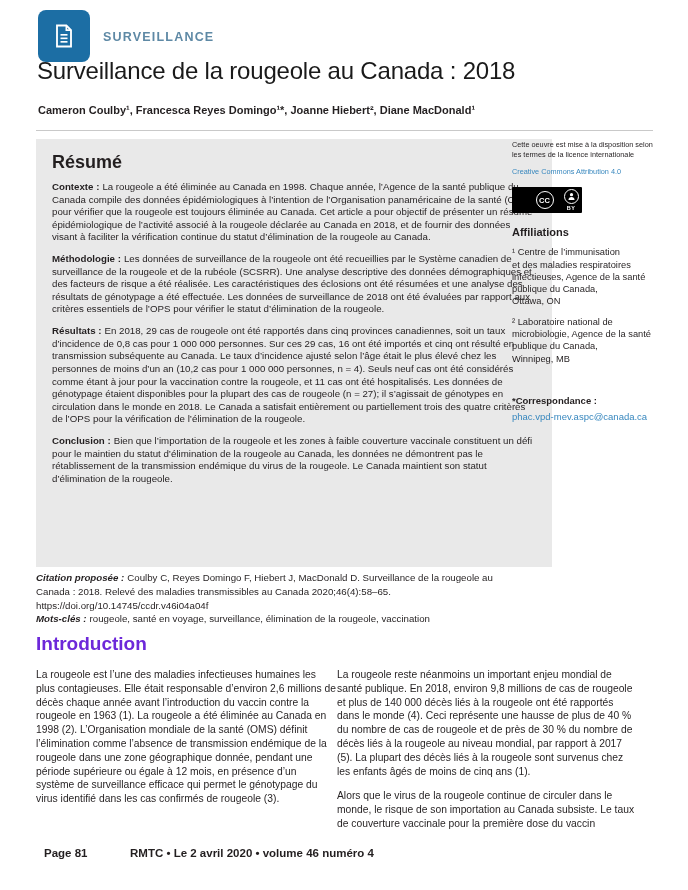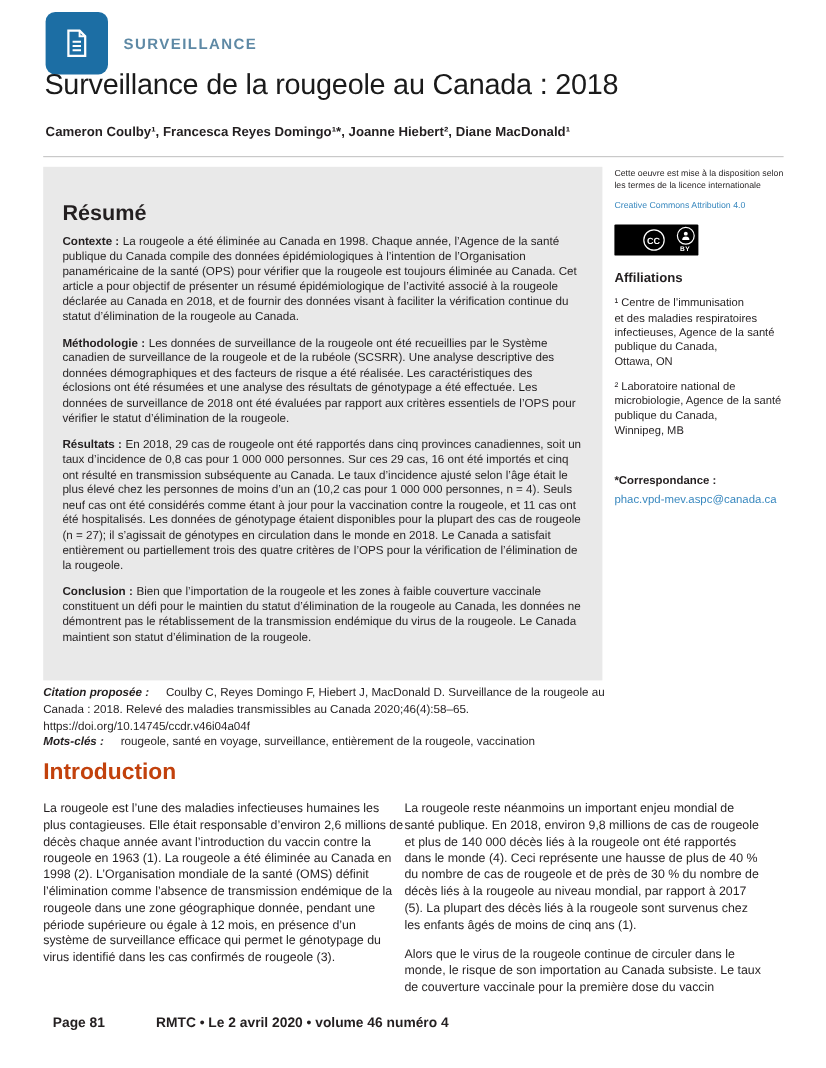--- a/index.html
+++ b/index.html
@@ -9,26 +9,26 @@
   
   .cat-icon{position:absolute;left:38px;top:10px;width:52px;height:52px;
             background:#1c6ea4;border-radius:8px;display:flex;align-items:center;justify-content:center;}
   .cat-label{position:absolute;left:103px;top:30px;font-size:12.5px;font-weight:700;
              color:#5e89a5;letter-spacing:1.2px;}
   .title{position:absolute;left:37px;top:57px;font-size:24px;font-weight:400;color:#1a1a1a;letter-spacing:-0.2px;}
   .authors{position:absolute;left:38px;top:104px;font-size:11px;font-weight:700;color:#231f20;}
   .authors-rule{position:absolute;left:36px;top:130px;width:617px;height:1px;background:#c9c9c9;}
 
   
-  .abstract{position:absolute;left:36px;top:139px;width:466px;height:428px;background:#e9e9e9;
-            padding:26px 16px;box-sizing:border-box;overflow:hidden;}
+  .abstract{position:absolute;left:36px;top:139px;width:516px;height:428px;background:#e9e9e9;
+            padding:11px 16px;box-sizing:border-box;overflow:hidden;}
   .abstract h2{margin:2px 0 8px 0;font-size:18px;font-weight:700;color:#231f20;}
   .abstract p{margin:0 0 9px 0;font-size:9.7px;line-height:1.3;}
   .lead{font-weight:700;margin-right:3px;}
-  .lead-italic{font-weight:700;font-style:italic;margin-right:14px;text-align:right;}
+  .lead-italic{font-weight:700;font-style:italic;margin-right:3px;text-align:right;}
 
   
   .sidebar{position:absolute;left:512px;top:140px;width:144px;}
   .license-text{font-size:7.3px;line-height:1.4;white-space:pre-line;color:#231f20;}
   .license-link{font-size:7.3px;line-height:1.4;color:#3787be;text-decoration:none;display:inline-block;}
   .cc-badge{margin-top:9px;width:70px;height:26px;background:#000;display:flex;align-items:center;
             justify-content:center;gap:10px;border-radius:1px;}
   .cc-circle{width:16px;height:16px;border:1.6px solid #fff;border-radius:50%;color:#fff;
              font-size:7.5px;font-weight:700;display:flex;align-items:center;justify-content:center;margin-left:20px;}
   .by-wrap{display:flex;flex-direction:column;align-items:center;}
@@ -38,21 +38,21 @@
   .affil-heading{margin-top:13px;font-size:11px;font-weight:700;}
   .affil{margin-top:8px;font-size:9.3px;line-height:1.32;white-space:pre-line;}
   .corr-label{margin-top:30px;font-size:9.5px;font-weight:700;}
   .corr-email{font-size:9.5px;color:#3787be;text-decoration:none;display:inline-block;margin-top:2px;}
 
   
   .citation{position:absolute;left:36px;top:571px;width:474px;font-size:9.7px;line-height:1.42;}
   .citation p{margin:0;}
 
   
-  .intro-heading{position:absolute;left:36px;top:633px;font-size:19px;font-weight:600;color:#c2410c;}
+  .intro-heading{position:absolute;left:36px;top:633px;font-size:19px;font-weight:600;color:#6d28d9;}
   .intro-cols{position:absolute;left:36px;top:668px;width:618px;display:flex;}
   .intro-col{width:301px;}
   .intro-col p{margin:0 0 11px 0;font-size:10.3px;line-height:1.34;}
 
   
   .footer-page{position:absolute;left:44px;top:847px;font-size:11.5px;font-weight:700;}
   .footer-journal{position:absolute;left:130px;top:847px;font-size:11.5px;font-weight:700;}
 </style>
 </head>
 <body>
@@ -107,21 +107,21 @@
 microbiologie, Agence de la santé
 publique du Canada,
 Winnipeg, MB</div>
     <div class="corr-label">*Correspondance :</div>
     <a href="#" class="corr-email">phac.vpd-mev.aspc@canada.ca</a>
   </div>
 
   <div class="citation">
     <p><span class="lead-italic">Citation proposée :</span><span>Coulby C, Reyes Domingo F, Hiebert J, MacDonald D. Surveillance de la rougeole au Canada : 2018. Relevé des maladies transmissibles au Canada 2020;46(4):58–65.</span></p>
     <p>https://doi.org/10.14745/ccdr.v46i04a04f</p>
-    <p><span class="lead-italic">Mots-clés :</span><span>rougeole, santé en voyage, surveillance, entièrement de la rougeole, vaccination</span></p>
+    <p><span class="lead-italic">Mots-clés :</span><span>rougeole, santé en voyage, surveillance, élimination de la rougeole, vaccination</span></p>
   </div>
 
   <h2 class="intro-heading" style="margin:0;">Introduction</h2>
   <div class="intro-cols">
     <div class="intro-col">
       <p>La rougeole est l’une des maladies infectieuses humaines les plus contagieuses. Elle était responsable d’environ 2,6 millions de décès chaque année avant l’introduction du vaccin contre la rougeole en 1963 (1). La rougeole a été éliminée au Canada en 1998 (2). L’Organisation mondiale de la santé (OMS) définit l’élimination comme l’absence de transmission endémique de la rougeole dans une zone géographique donnée, pendant une période supérieure ou égale à 12 mois, en présence d’un système de surveillance efficace qui permet le génotypage du virus identifié dans les cas confirmés de rougeole (3).</p>
     </div>
     <div class="intro-col">
       <p>La rougeole reste néanmoins un important enjeu mondial de santé publique. En 2018, environ 9,8 millions de cas de rougeole et plus de 140 000 décès liés à la rougeole ont été rapportés dans le monde (4). Ceci représente une hausse de plus de 40 % du nombre de cas de rougeole et de près de 30 % du nombre de décès liés à la rougeole au niveau mondial, par rapport à 2017 (5). La plupart des décès liés à la rougeole sont survenus chez les enfants âgés de moins de cinq ans (1).</p>
       <p>Alors que le virus de la rougeole continue de circuler dans le monde, le risque de son importation au Canada subsiste. Le taux de couverture vaccinale pour la première dose du vaccin</p>

